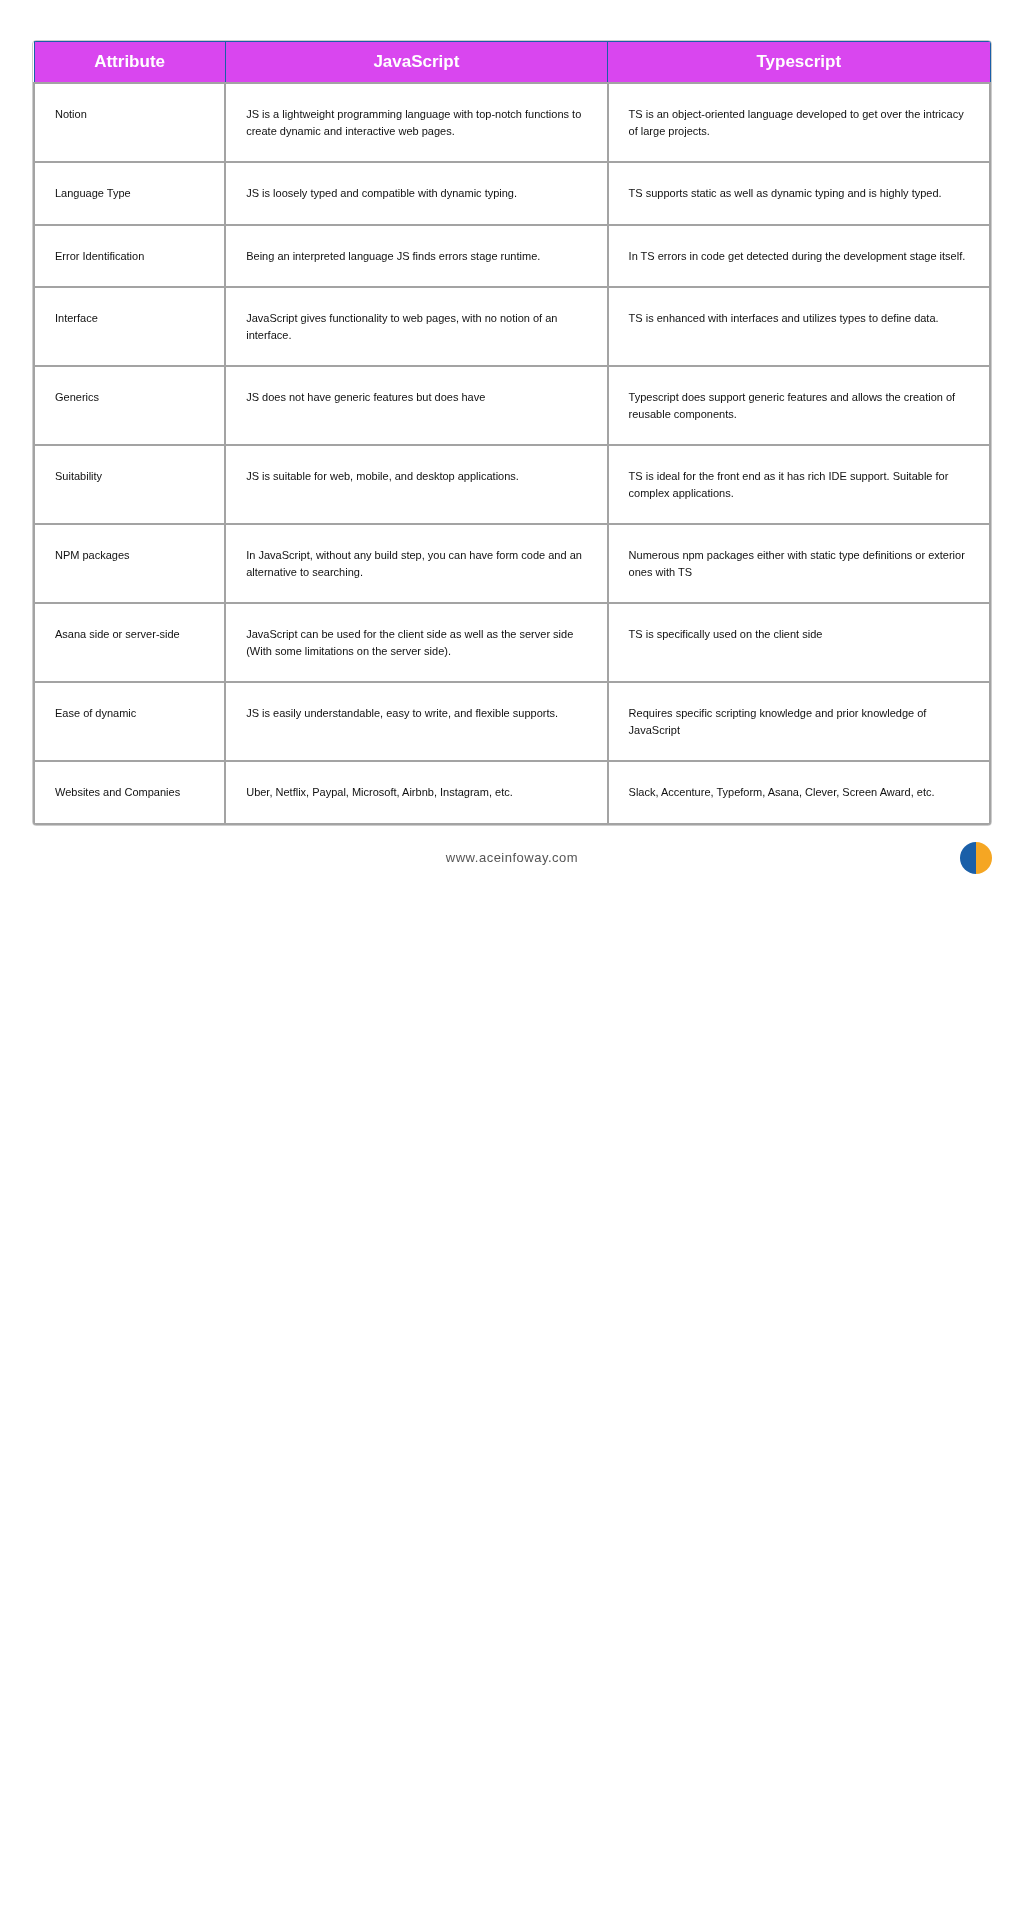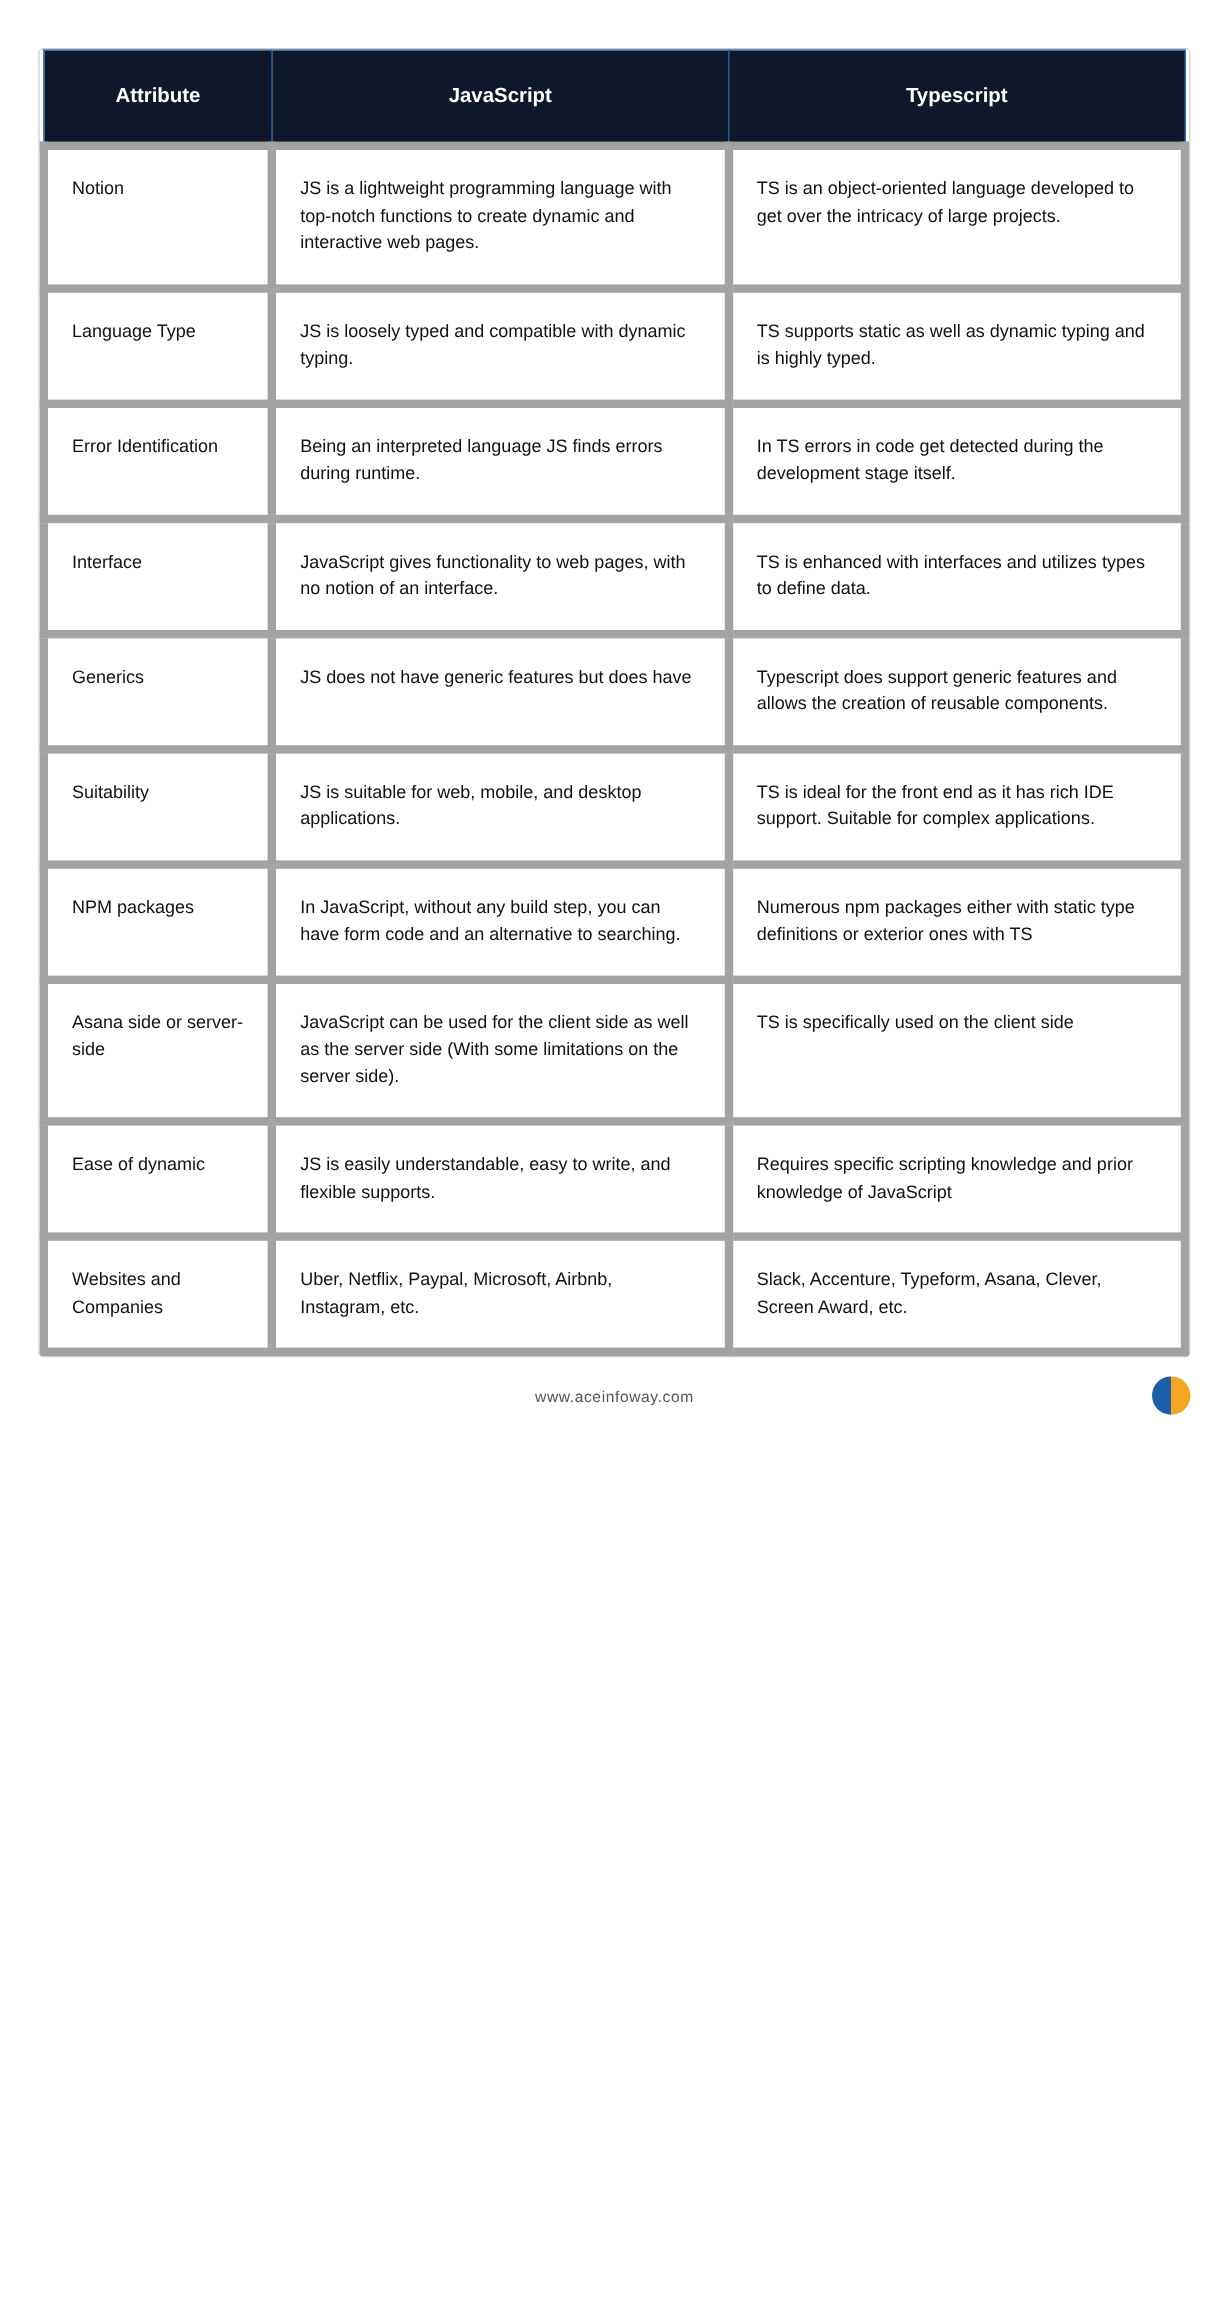--- a/index.html
+++ b/index.html
@@ -26,34 +26,34 @@
       overflow: hidden;
       margin-top: 20px;
     }
 
     table {
       width: 100%;
       border-collapse: collapse;
     }
 
     thead tr th {
-      background-color: #0f172a;
+      background-color: #d946ef;
       color: #ffffff;
       font-weight: bold;
-      padding: 28px 20px;
+      padding: 10px 20px;
       text-align: center;
       font-size: 17px;
       border: 1px solid #1a5fa8;
     }
 
     tbody tr td {
       padding: 22px 20px;
-      border: 7px solid #a3a3a3;
+      border: 2px solid #a3a3a3;
       vertical-align: top;
-      font-size: 15px;
+      font-size: 11px;
       color: #111111;
       line-height: 1.5;
     }
 
     tbody tr td:first-child {
       width: 20%;
       font-weight: normal;
     }
 
     tbody tr td:nth-child(2) {
@@ -109,21 +109,21 @@
           <td>JS is a lightweight programming language with top-notch functions to create dynamic and interactive web pages.</td>
           <td>TS is an object-oriented language developed to get over the intricacy of large projects.</td>
         </tr>
         <tr>
           <td>Language Type</td>
           <td>JS is loosely typed and compatible with dynamic typing.</td>
           <td>TS supports static as well as dynamic typing and is highly typed.</td>
         </tr>
         <tr>
           <td>Error Identification</td>
-          <td>Being an interpreted language JS finds errors during runtime.</td>
+          <td>Being an interpreted language JS finds errors stage runtime.</td>
           <td>In TS errors in code get detected during the development stage itself.</td>
         </tr>
         <tr>
           <td>Interface</td>
           <td>JavaScript gives functionality to web pages, with no notion of an interface.</td>
           <td>TS is enhanced with interfaces and utilizes types to define data.</td>
         </tr>
         <tr>
           <td>Generics</td>
           <td>JS does not have generic features but does have</td>

